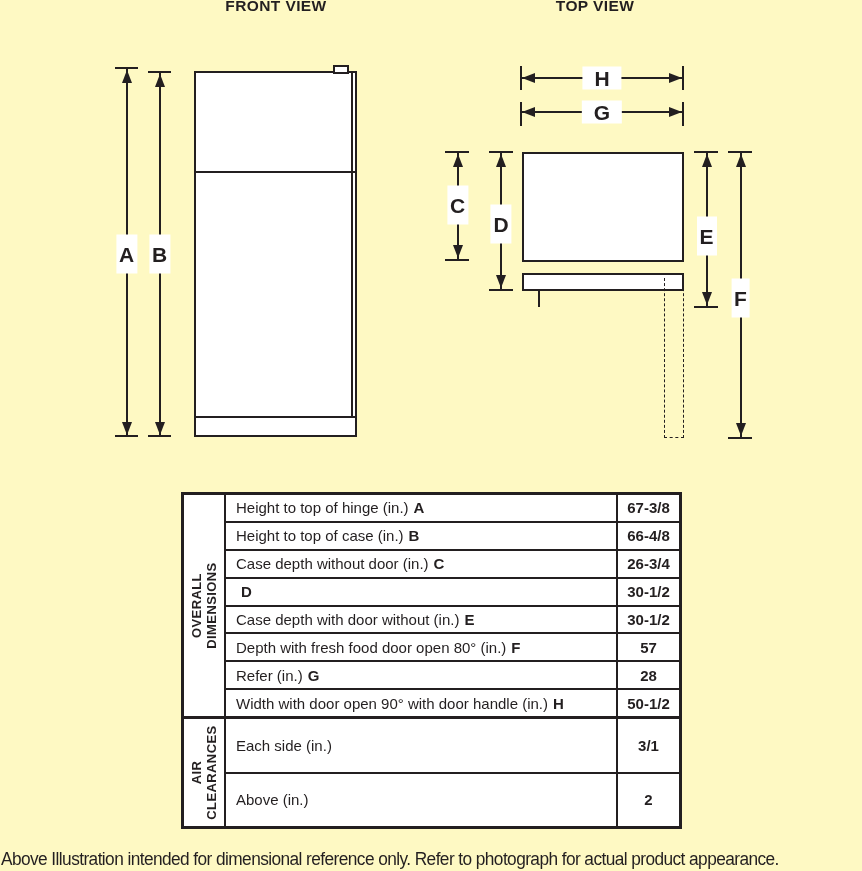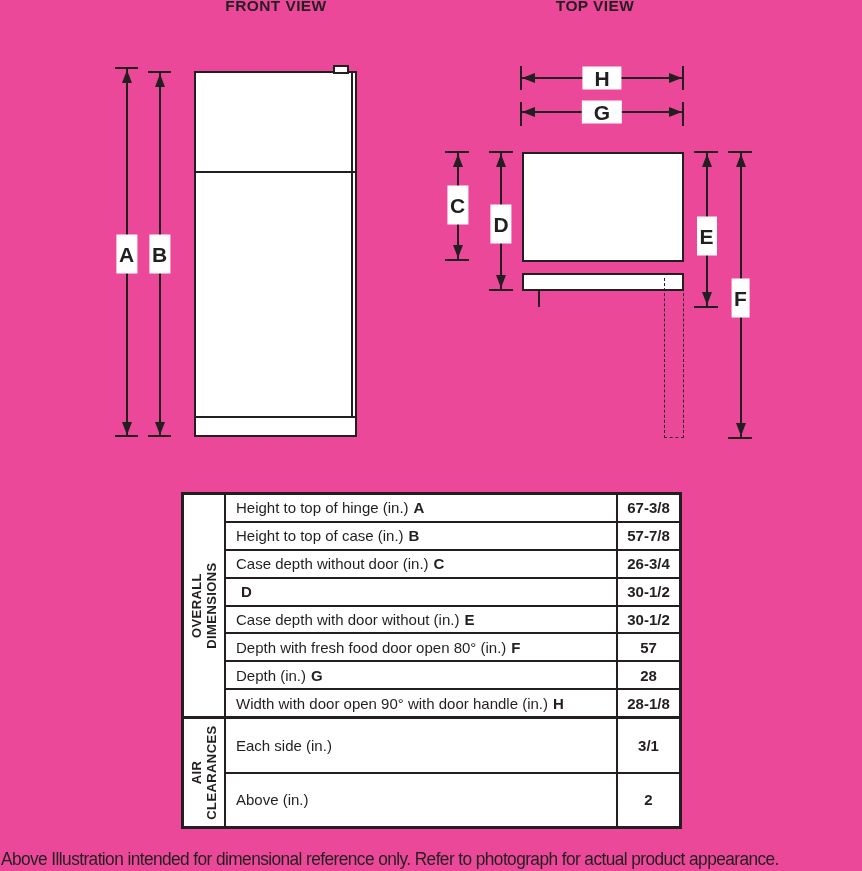--- a/index.html
+++ b/index.html
@@ -1,17 +1,17 @@
 <!DOCTYPE html>
 <html><head>
 <meta charset="utf-8">
 <style>
   html,body { margin:0; padding:0; background:#fff; }
   #canvas {
-    position:relative; width:862px; height:871px; background:#ec4899;
+    position:relative; width:862px; height:871px; background:#fef9c3;
     font-family:"Liberation Sans", sans-serif; color:#231f20; overflow:hidden;
   }
   .grp { position:absolute; inset:0; }
   .vtitle {
     position:absolute; top:-3px; transform:translateX(-50%);
     font-weight:bold; font-size:15.5px; letter-spacing:0.4px; white-space:nowrap;
   }
   .hl { position:absolute; background:#231f20; height:2px; }
   .vl { position:absolute; background:#231f20; width:2px; }
   .thin { height:1.5px; }
@@ -180,21 +180,21 @@
               <span>Height to top of hinge (in.)</span>
               <b>A</b>
             </div>
           <div class="val">67-3/8</div>
         </div>
         <div class="srow">
           <div class="desc">
               <span>Height to top of case (in.)</span>
               <b>B</b>
             </div>
-          <div class="val">57-7/8</div>
+          <div class="val">66-4/8</div>
         </div>
         <div class="srow">
           <div class="desc">
               <span>Case depth without door (in.)</span>
               <b>C</b>
             </div>
           <div class="val">26-3/4</div>
         </div>
         <div class="srow">
           <div class="desc">
@@ -211,31 +211,31 @@
         </div>
         <div class="srow">
           <div class="desc">
               <span>Depth with fresh food door open 80° (in.)</span>
               <b>F</b>
             </div>
           <div class="val">57</div>
         </div>
         <div class="srow">
           <div class="desc">
-              <span>Depth (in.)</span>
+              <span>Refer (in.)</span>
               <b>G</b>
             </div>
           <div class="val">28</div>
         </div>
         <div class="srow">
           <div class="desc">
               <span>Width with door open 90° with door handle (in.)</span>
               <b>H</b>
             </div>
-          <div class="val">28-1/8</div>
+          <div class="val">50-1/2</div>
         </div>
       </div>
     </div>
 
     <div class="sec sec-air">
       <div class="sec-header">
         <div class="rot">
           <div>AIR</div>
           <div>CLEARANCES</div>
         </div>

